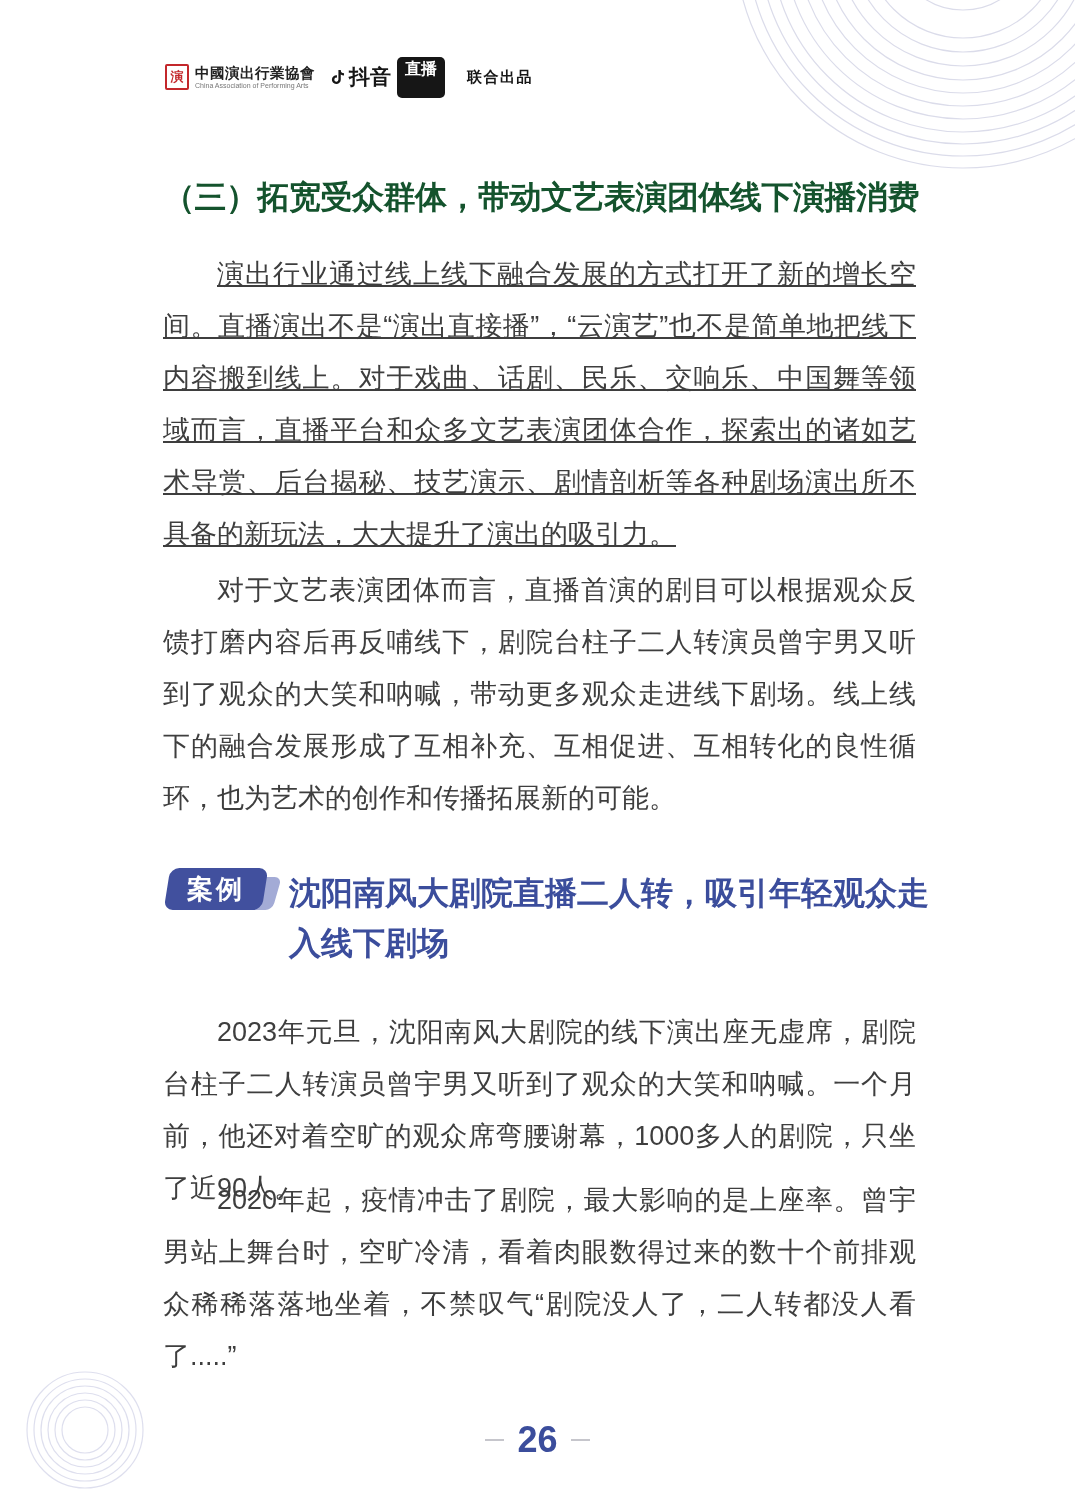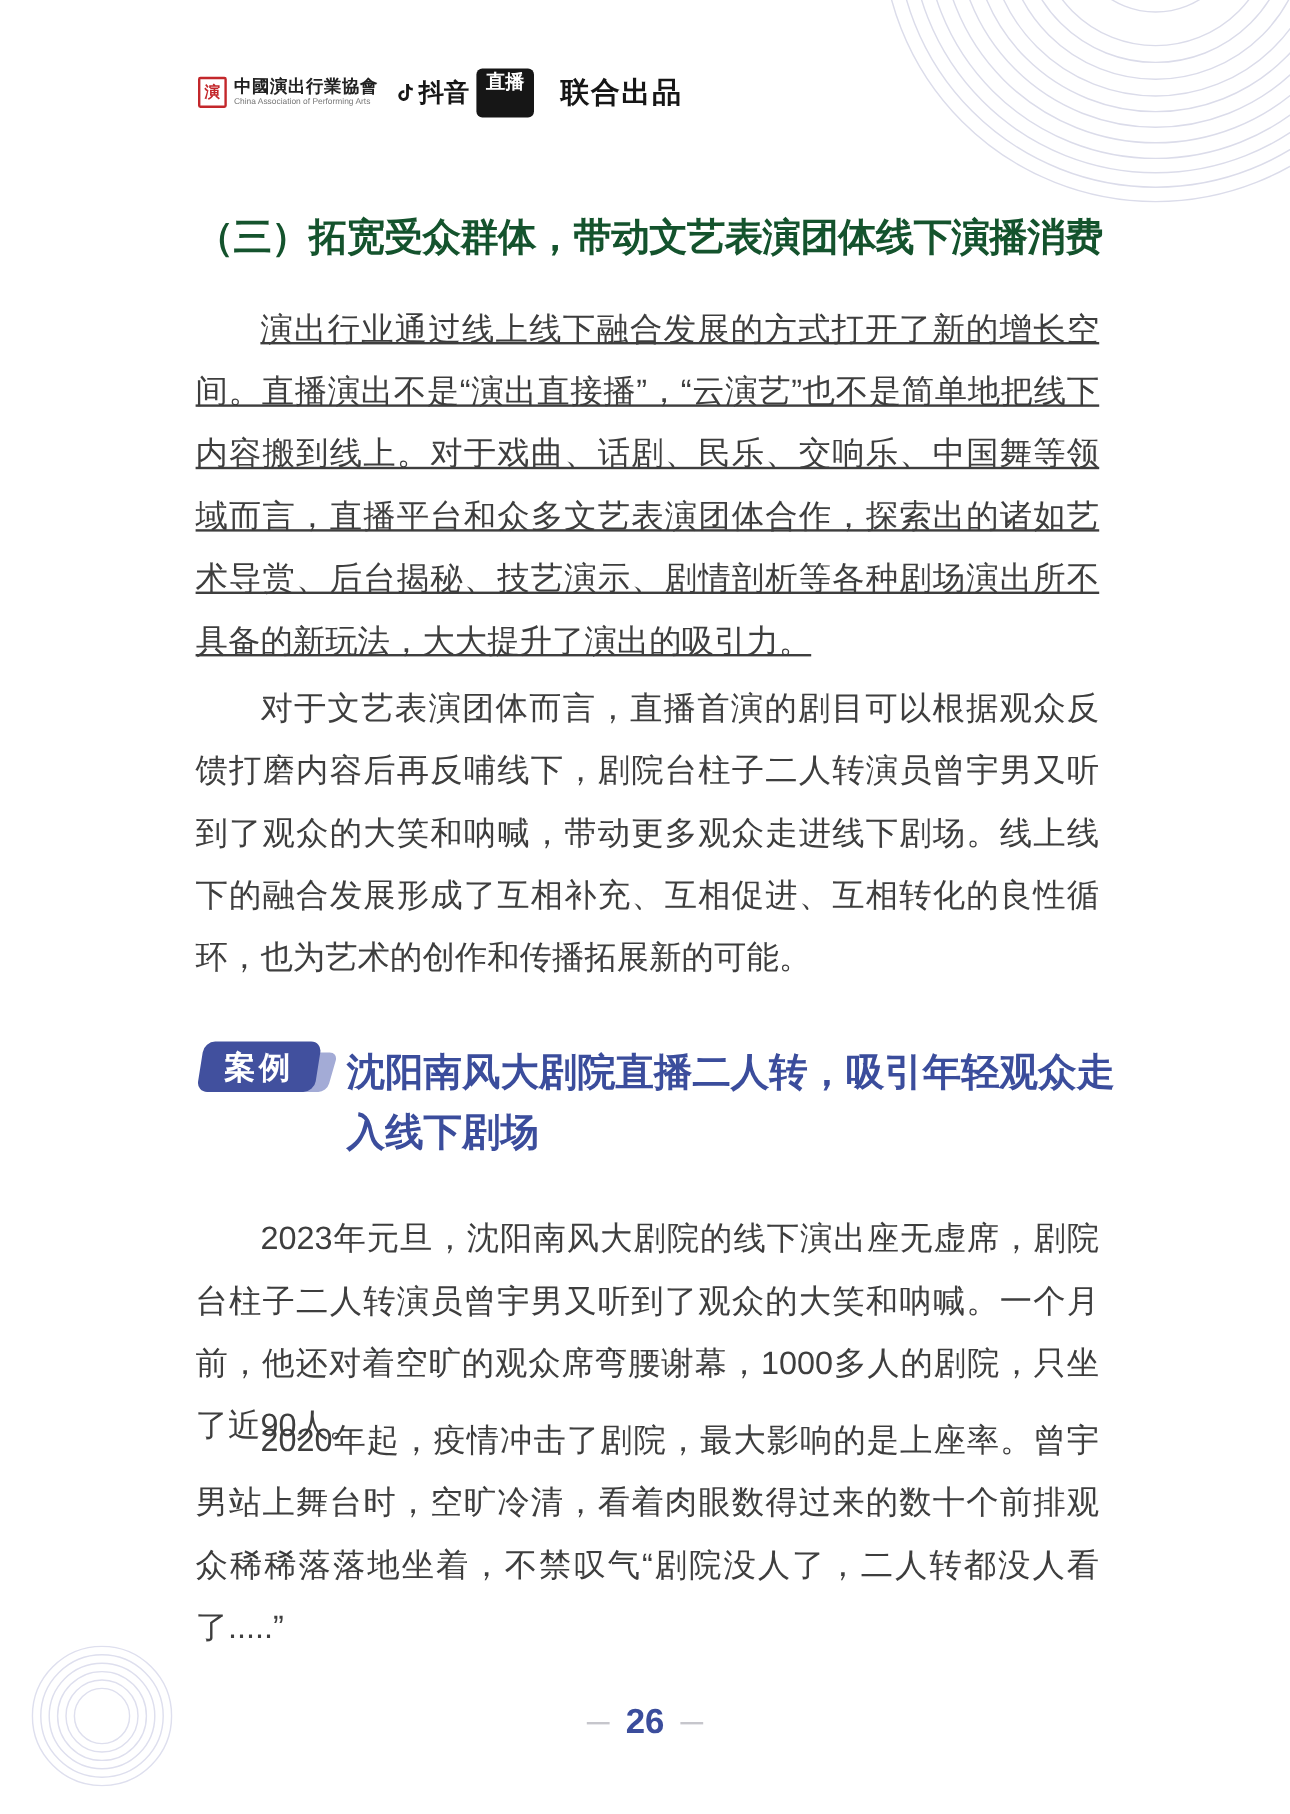--- a/index.html
+++ b/index.html
@@ -35,21 +35,21 @@
   }
   .assoc-en { font-size: 7px; color: #777777; margin-top: 2px; white-space: nowrap; }
   .douyin-group { display: flex; align-items: center; margin-left: 14px; }
   .note-icon { display: flex; align-items: center; }
   .douyin-text { margin-left: 3px; font-size: 21px; font-weight: 800; color: #161616; white-space: nowrap; }
   .live-badge {
     margin-left: 6px; background: #161616; color: #ffffff;
     font-size: 16px; font-weight: 700; line-height: 1;
     padding: 4px 8px 21px; border-radius: 5px; white-space: nowrap;
   }
-  .co-label { margin-left: 22px; font-size: 24px; font-weight: 700; color: #161616; letter-spacing: 1.5px; white-space: nowrap; }
+  .co-label { margin-left: 22px; font-size: 15px; font-weight: 700; color: #161616; letter-spacing: 1.5px; white-space: nowrap; }
   
   .section-heading {
     position: absolute; left: 163px; top: 176px;
     font-size: 32px; font-weight: 800; color: #14532d;
     letter-spacing: -0.5px; white-space: nowrap; margin: 0;
   }
   
   .para {
     position: absolute; left: 163px; width: 753px; margin: 0;
     font-size: 27px; line-height: 52px; color: #3E3E3E;
@@ -82,21 +82,21 @@
     margin: 0 0 0 10px; width: 648px;
     font-size: 32px; font-weight: 800; color: #3B4D9C;
     line-height: 50px; letter-spacing: 0;
   }
   
   .footer {
     position: absolute; top: 1419px; left: 0; width: 100%;
     display: flex; align-items: center; justify-content: center; gap: 13px;
   }
   .footer .dash { width: 19px; height: 2px; background: #C6C6CC; }
-  .page-num { font-size: 29px; font-weight: 700; color: #3B4D9C; }
+  .page-num { font-size: 36px; font-weight: 700; color: #3B4D9C; }
 </style>
 </head>
 <body>
 
 <div class="page">
 
   <svg class="rings rings-tr" width="410" height="200" viewBox="0 0 410 200" fill="none">
     <g stroke="#DBDCEA" stroke-width="1.2">
       <circle cx="298" cy="-60" r="70"></circle>
       <circle cx="298" cy="-60" r="98"></circle>

